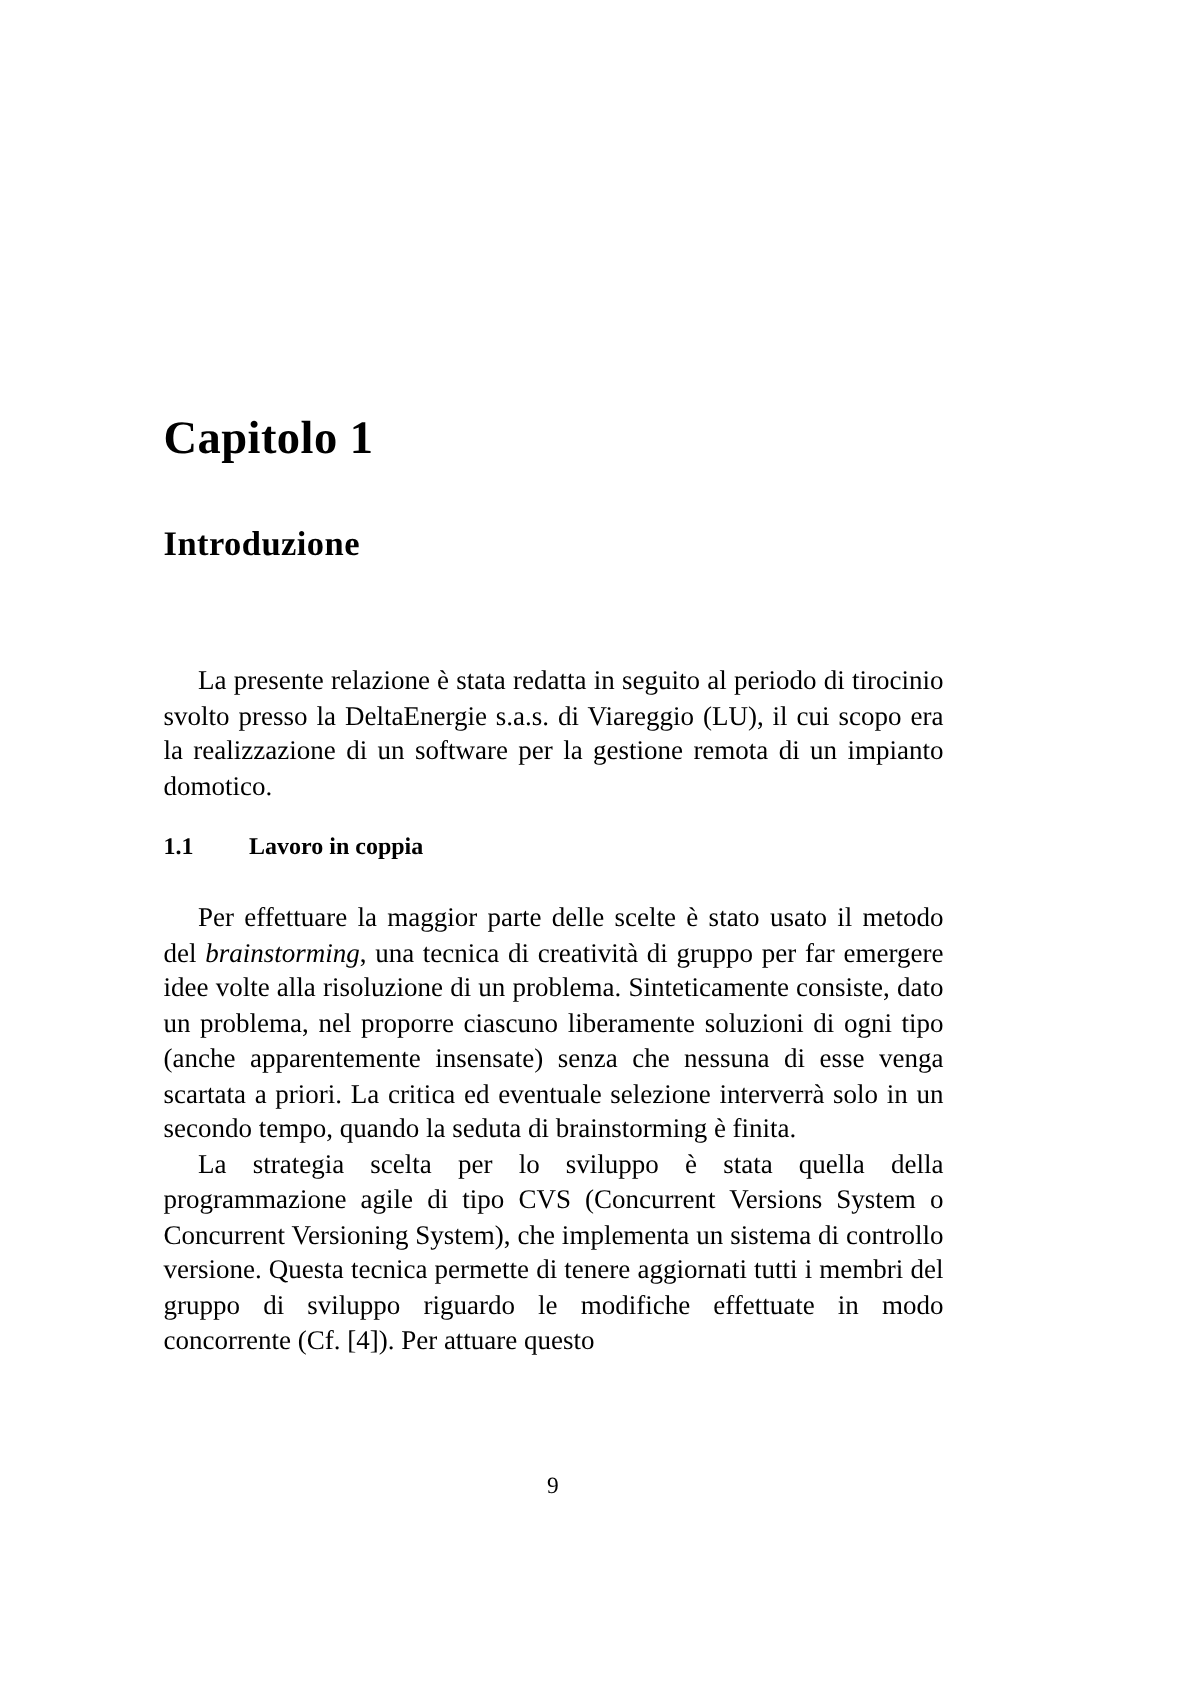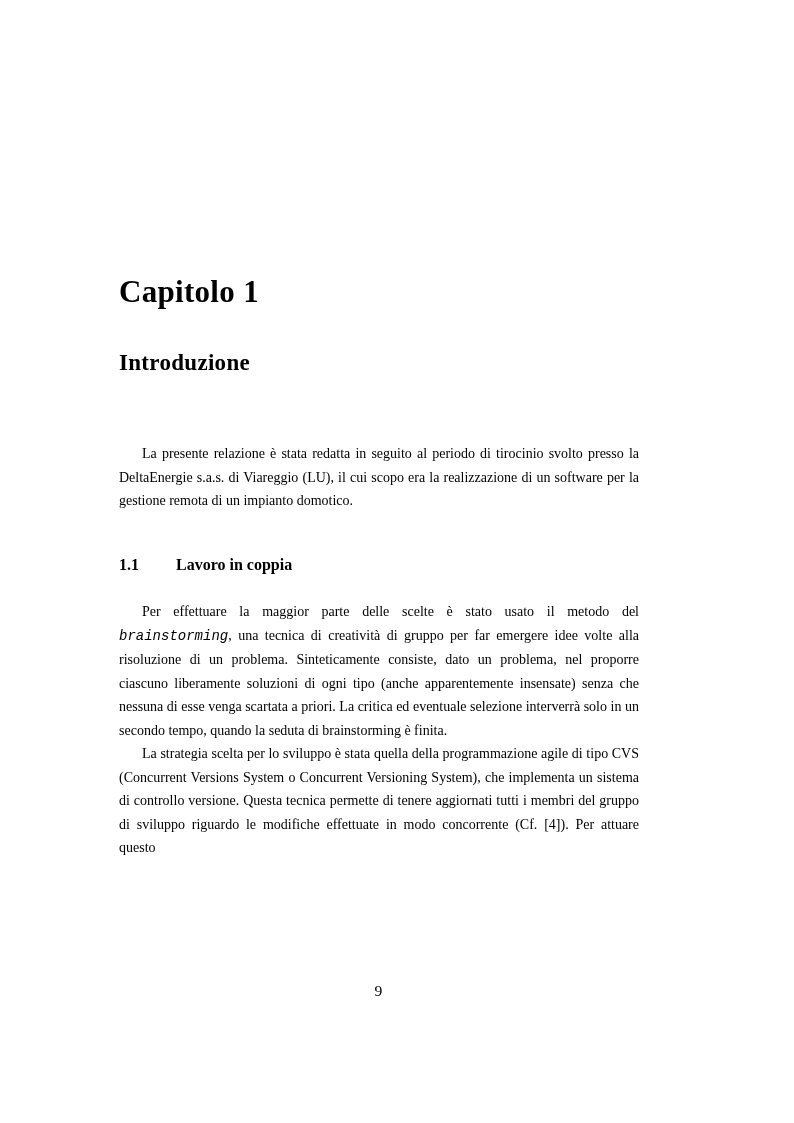--- a/index.html
+++ b/index.html
@@ -1,33 +1,33 @@
 <!DOCTYPE html>
 <html><head>
 <meta charset="utf-8">
 <style>
   html, body { margin: 0; padding: 0; background: #ffffff; }
   body { width: 794px; height: 1123px; position: relative; overflow: hidden;
          font-family: "DejaVu Serif", "Liberation Serif", serif; color: #000; }
-  .page { position: absolute; left: 10px; top: 0; width: 642px; height: 1123px; }
+  .page { position: absolute; left: 0; top: 0; width: 642px; height: 1123px; }
   .chap-num { position: absolute; left: 109px; top: 274px; font-size: 31px; font-weight: bold;
               font-family: "Liberation Serif", serif; letter-spacing: 0.3px; }
   .chap-title { position: absolute; left: 109px; top: 350px; font-size: 23px; font-weight: bold;
                 font-family: "Liberation Serif", serif; letter-spacing: 0.3px; }
   .body { position: absolute; left: 109px; width: 520px; font-family: "Liberation Serif", serif;
-          font-size: 14px; line-height: 23.5px; text-align: justify; }
+          font-size: 18px; line-height: 23.5px; text-align: justify; }
   .body p { margin: 0; text-indent: 23px; text-align: justify; }
   .p-intro { top: 442px; }
   .sec { position: absolute; left: 109px; top: 556px; font-family: "Liberation Serif", serif;
          font-size: 16px; font-weight: bold; }
   .sec .num { display: inline-block; width: 57px; }
   .p-sec { top: 600px; }
   .pagenum { position: absolute; left: 0; width: 737px; text-align: center; top: 982px;
              font-family: "Liberation Serif", serif; font-size: 15.6px; }
-  em { font-style: italic; font-family: Liberation Mono, monospace; }
+  em { font-style: italic; }
 </style>
 </head>
 <body>
 
 <div class="page">
   <div class="chap-num">Capitolo 1</div>
   <div class="chap-title">Introduzione</div>
 
   <div class="body p-intro">
     <p>La presente relazione è stata redatta in seguito al periodo di tirocinio svolto presso la DeltaEnergie s.a.s. di Viareggio (LU), il cui scopo era la realizzazione di un software per la gestione remota di un impianto domotico.</p>

